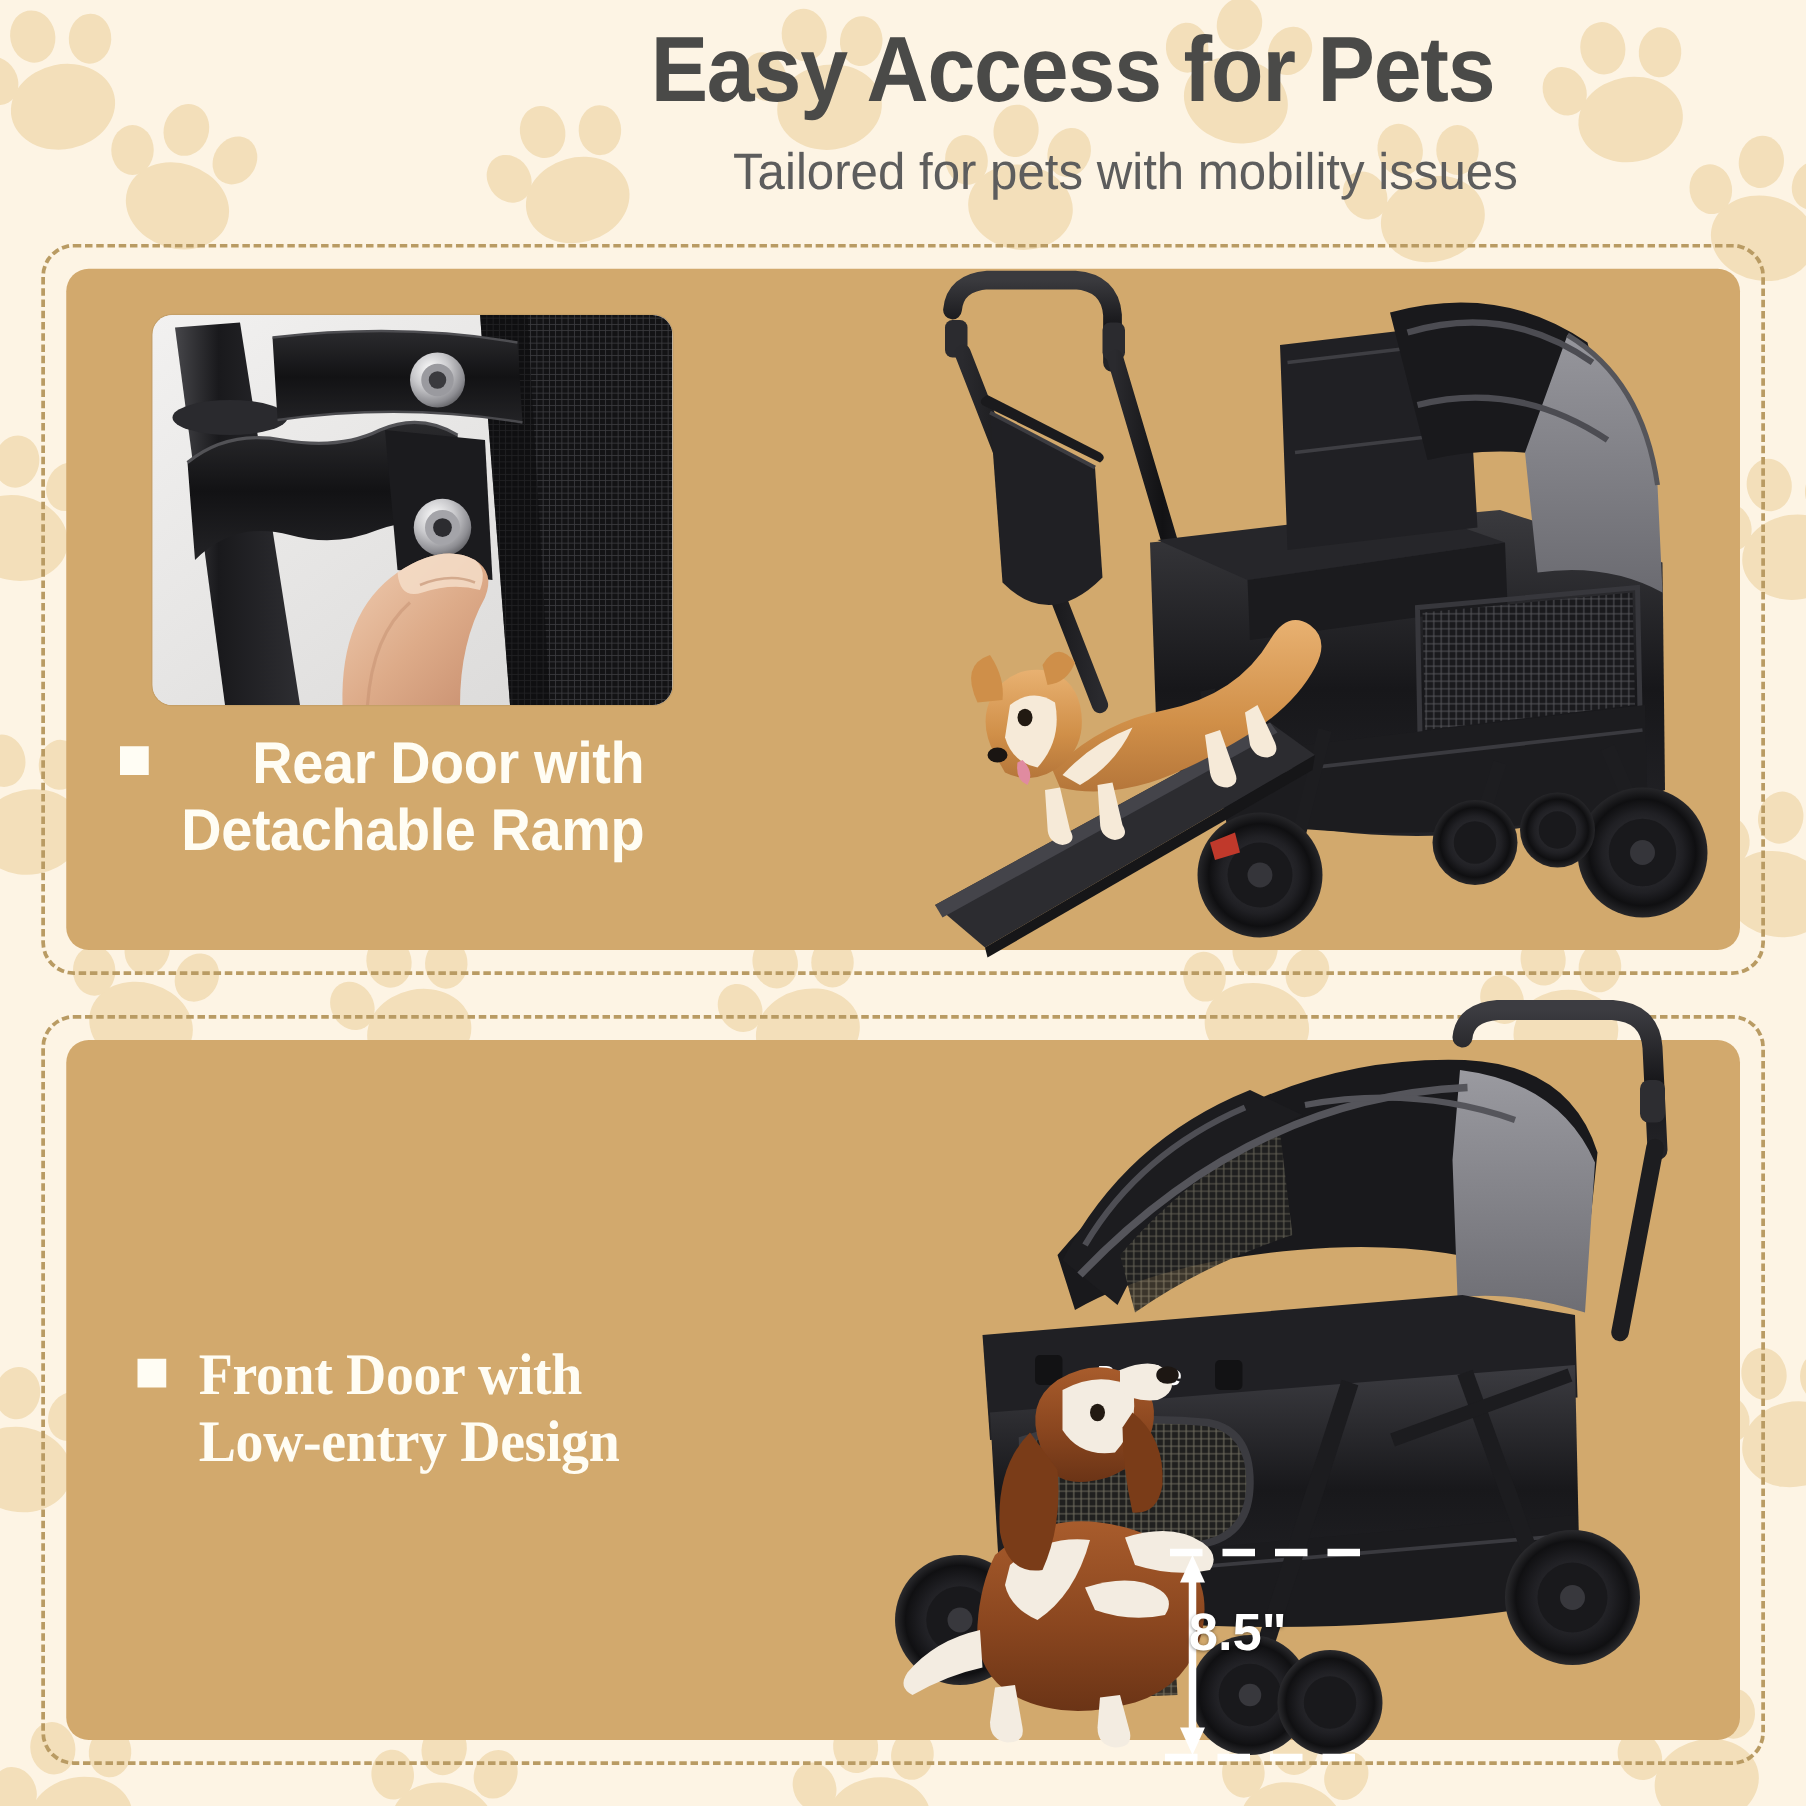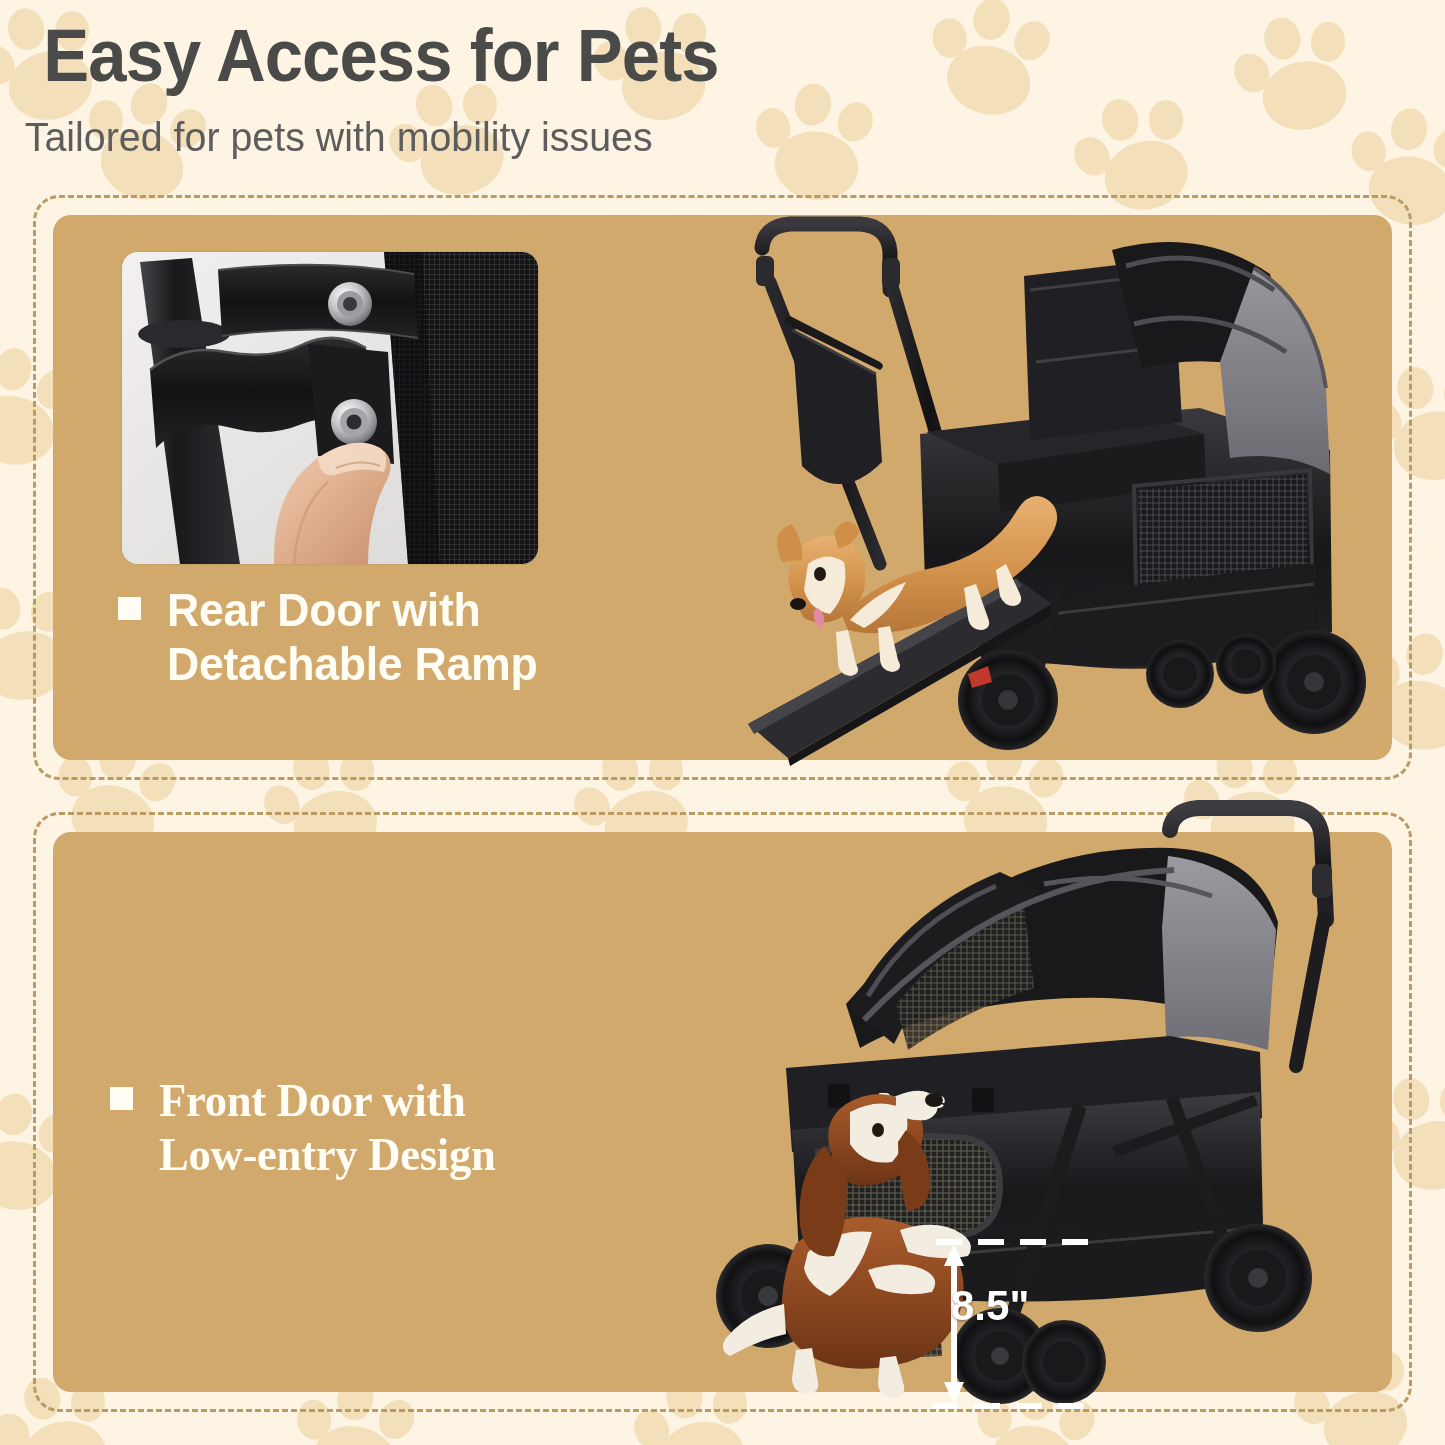--- a/index.html
+++ b/index.html
@@ -6,21 +6,21 @@
   body{
     width:1445px;height:1445px;
     background:#fdf4e4;
     font-family:"Liberation Sans", sans-serif;
     overflow:hidden;position:relative;
   }
   #paw-bg{position:absolute;inset:0;z-index:0;}
   #stage{position:absolute;inset:0;z-index:2;}
 
   
-  .header{position:absolute;left:0;top:16px;width:1239px;text-align:left;}
+  .header{position:absolute;left:0;top:16px;width:1239px;text-align:right;}
   .title{
     font-size:74px;line-height:80px;font-weight:bold;color:#4a4a48;
     letter-spacing:-1px;font-family:"Liberation Sans", sans-serif;
     transform:scaleX(.93);transform-origin:center;
   }
   .subtitle{
     margin-top:18px;font-size:41px;line-height:46px;color:#5d5d5d;
     font-weight:normal;transform:scaleX(.96);transform-origin:center;
   }
 
@@ -34,21 +34,21 @@
   #panel-2{left:33px;top:812px;width:1379px;height:600px;}
 
   
   .caption{position:absolute;display:flex;align-items:flex-start;}
   .bullet{width:23px;height:23px;background:#fffdf4;flex:0 0 auto;margin-top:14px;}
   .caption-text{
     margin-left:26px;color:#fffdf4;font-weight:bold;
     font-size:47px;line-height:54px;letter-spacing:-.3px;
     transform:scaleX(.95);transform-origin:left center;white-space:pre-line;
   }
-  #caption-1{left:118px;top:583px;}
+  #caption-1{left:96px;top:583px;text-align:right;}
   #caption-2{left:110px;top:1073px;font-family:Liberation Serif, serif;}
 
   
   #inset-photo{
     position:absolute;left:122px;top:252px;width:416px;height:312px;
     border-radius:16px;overflow:hidden;background:#eceaea;
     box-shadow:0 0 0 1px rgba(0,0,0,.06);
   }
   
   .shot{position:absolute;}

